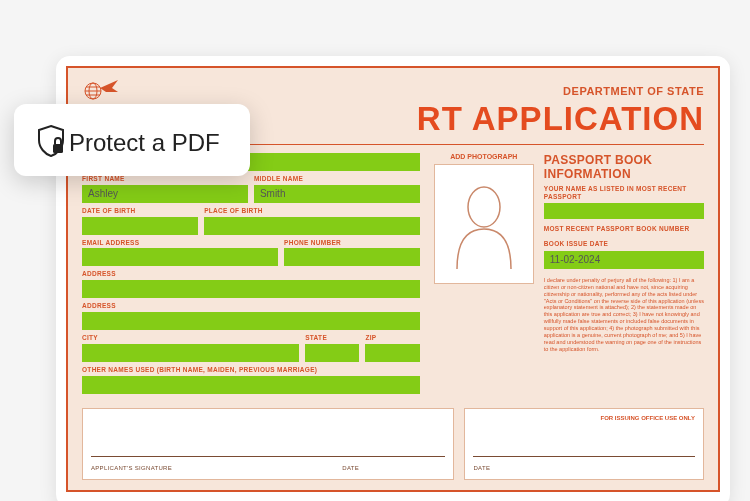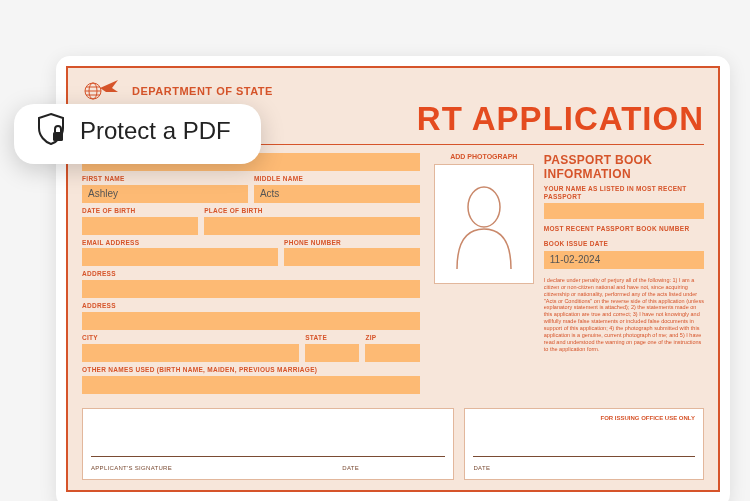--- a/index.html
+++ b/index.html
@@ -24,20 +24,21 @@
   .form-paper {
     background: #f7e6da;
     border: 2px solid #d6542a;
     padding: 10px 14px 10px 14px;
     position: relative;
   }
   .dept-row {
     display: flex;
     align-items: center;
     gap: 10px;
+    justify-content: space-between;
   }
   .dept-label {
     color: #d6542a;
     font-weight: bold;
     font-size: 11px;
     letter-spacing: .5px;
   }
   .big-title {
     color: #e44b1f;
     font-size: 33px;
@@ -59,21 +60,21 @@
   .info-col { flex: 1; }
   .sec-label {
     color: #d6542a;
     font-size: 6.5px;
     font-weight: bold;
     letter-spacing: .3px;
     margin-bottom: 3px;
     line-height: 1.2;
   }
   .field {
-    background: #fdba74;
+    background: #84cc16;
     border: none;
     height: 18px;
     font-size: 10px;
     color: #555;
     padding: 4px 6px;
     width: 100%;
     display: flex;
     align-items: center;
   }
   .field.tall { height: 16px; }
@@ -133,26 +134,26 @@
     font-size: 6px;
     font-weight: bold;
     text-align: right;
   }
   
   .pill {
     position: absolute;
     left: 14px;
     top: 104px;
     background: #fff;
-    border-radius: 20px;
+    border-radius: 12px;
     box-shadow: 0 6px 24px rgba(0,0,0,.18);
-    padding: 8px 30px 14px 22px;
+    padding: 20px 30px 14px 22px;
     display: flex;
     align-items: center;
-    gap: 14px;
+    gap: 3px;
     z-index: 10;
   }
   .pill-label {
     font-size: 24px;
     font-weight: 500;
     color: #222;
   }
 </style>
 </head>
 <body>
@@ -185,21 +186,21 @@
               <div class="field"></div>
             </div>
         </div>
         <div class="row">
           <div class="group">
             <div class="sec-label">FIRST NAME</div>
             <div class="field">Ashley</div>
           </div>
           <div class="group">
             <div class="sec-label">MIDDLE NAME</div>
-            <div class="field">Acts</div>
+            <div class="field">Smith</div>
           </div>
         </div>
         <div class="row">
           <div class="group" style="flex:.7">
             <div class="sec-label">DATE OF BIRTH</div>
             <div class="field"></div>
           </div>
           <div class="group" style="flex:1.3">
             <div class="sec-label">PLACE OF BIRTH</div>
             <div class="field"></div>

